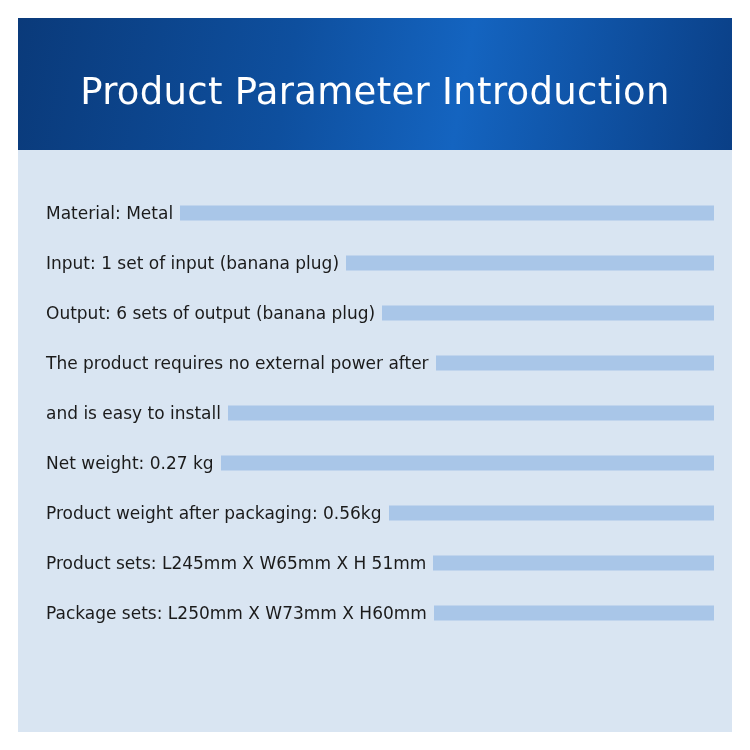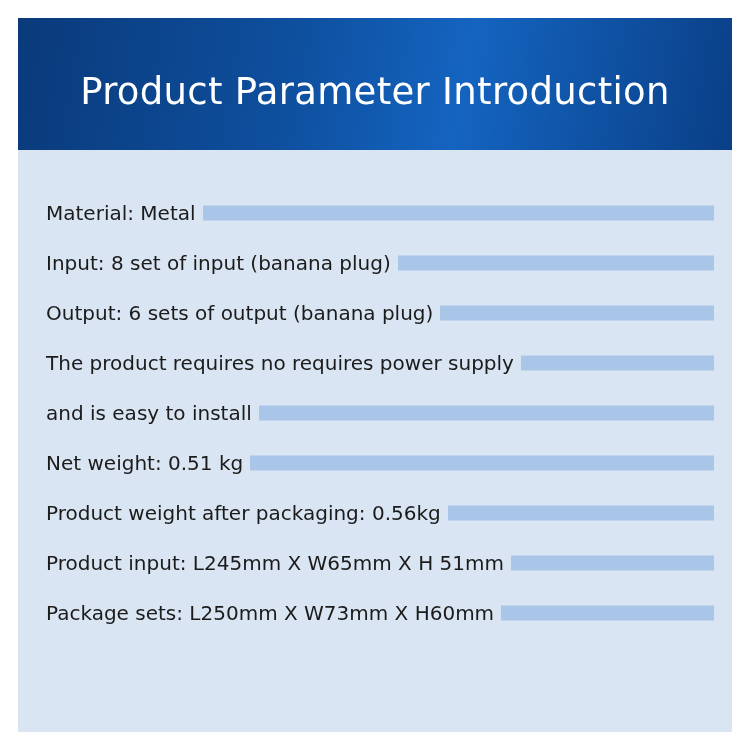--- a/index.html
+++ b/index.html
@@ -74,21 +74,21 @@
     right: 18px;
     top: 50%;
     height: 15px;
     transform: translateY(-50%);
     background: #a9c6e8;
   }
   .spec-text {
     position: relative;
     z-index: 2;
     color: #1b1b1b;
-    font-size: 20px;
+    font-size: 17px;
     line-height: 1;
     background: #d9e5f2;
     padding-right: 7px;
     white-space: nowrap;
   }
 </style>
 </head>
 <body>
 
 <div class="page">
@@ -100,52 +100,52 @@
 
     <div class="spec-list">
 
       <div class="spec-row">
         <div class="spec-bar"></div>
         <span class="spec-text">Material: Metal</span>
       </div>
 
       <div class="spec-row">
         <div class="spec-bar"></div>
-        <span class="spec-text">Input: 8 set of input (banana plug)</span>
+        <span class="spec-text">Input: 1 set of input (banana plug)</span>
       </div>
 
       <div class="spec-row">
         <div class="spec-bar"></div>
         <span class="spec-text">Output: 6 sets of output (banana plug)</span>
       </div>
 
 
       <div class="spec-row">
         <div class="spec-bar"></div>
-        <span class="spec-text">The product requires no requires power supply</span>
+        <span class="spec-text">The product requires no external power after</span>
       </div>
 
       <div class="spec-row">
         <div class="spec-bar"></div>
         <span class="spec-text">and is easy to install</span>
       </div>
 
       <div class="spec-row">
         <div class="spec-bar"></div>
-        <span class="spec-text">Net weight: 0.51 kg</span>
+        <span class="spec-text">Net weight: 0.27 kg</span>
       </div>
 
       <div class="spec-row">
         <div class="spec-bar"></div>
         <span class="spec-text">Product weight after packaging: 0.56kg</span>
       </div>
 
       <div class="spec-row">
         <div class="spec-bar"></div>
-        <span class="spec-text">Product input: L245mm X W65mm X H 51mm</span>
+        <span class="spec-text">Product sets: L245mm X W65mm X H 51mm</span>
       </div>
 
       <div class="spec-row">
         <div class="spec-bar"></div>
         <span class="spec-text">Package sets: L250mm X W73mm X H60mm</span>
       </div>
 
     </div>
   </div>
 </div>

